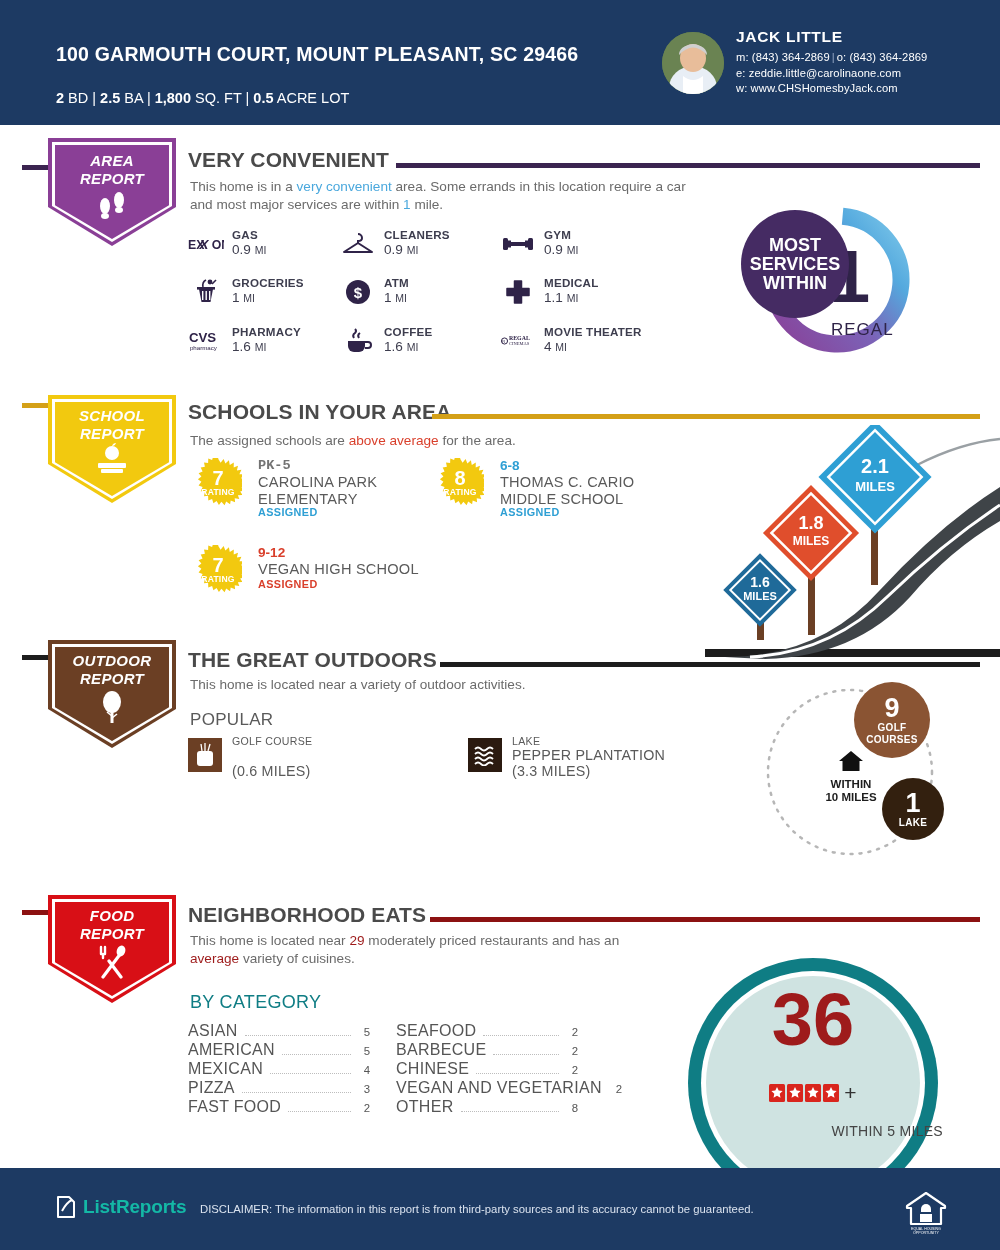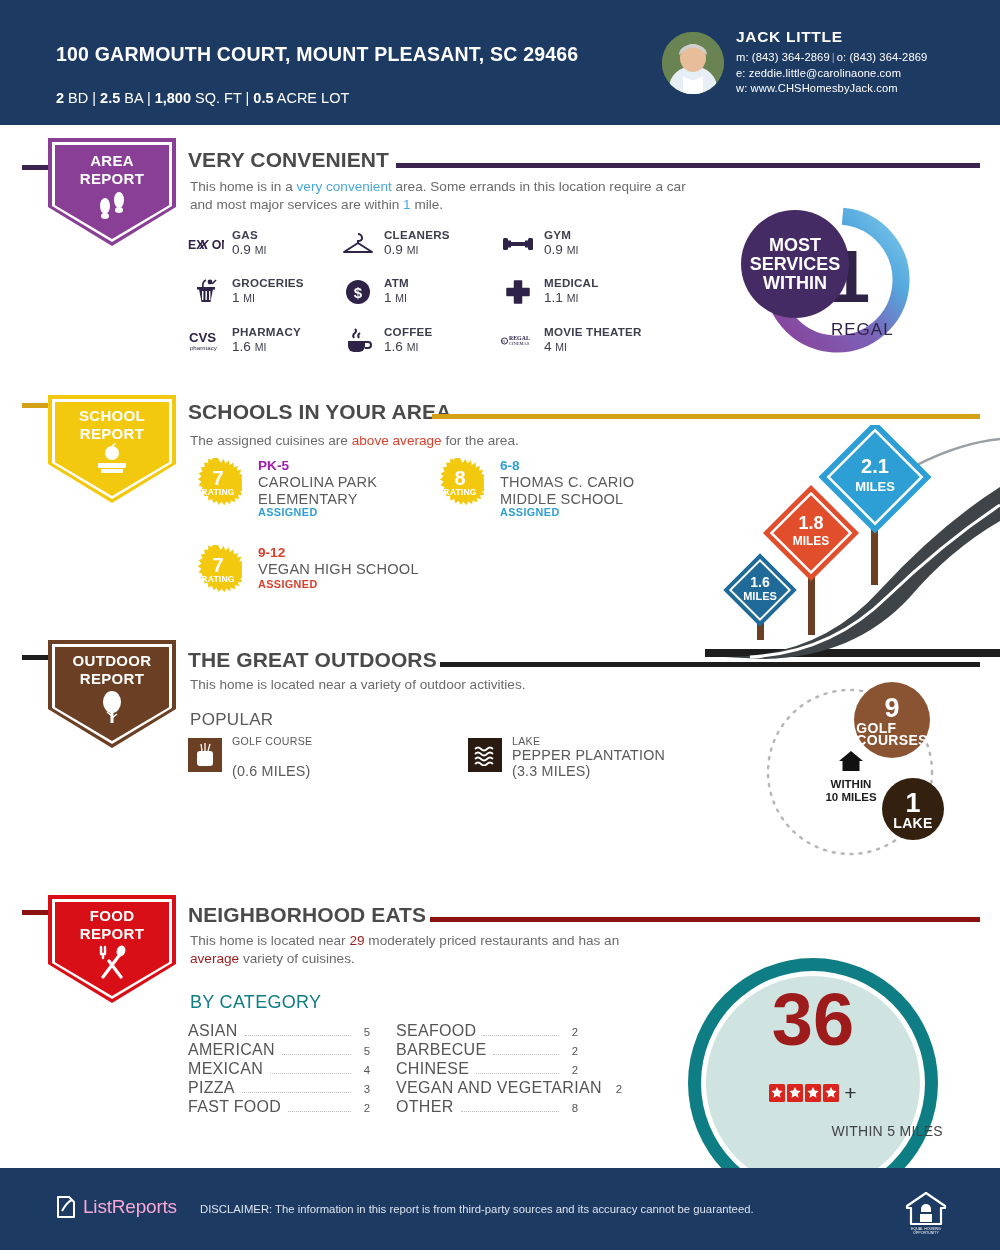--- a/index.html
+++ b/index.html
@@ -18,21 +18,21 @@
   .agent-photo { position:absolute; left:662px; top:32px; width:62px; height:62px; border-radius:50%;
                  overflow:hidden; background:#5f7a4e; }
   .agent-info { position:absolute; left:736px; top:28px; color:#fff; }
   .agent-name { font-size:15.5px; font-weight:bold; letter-spacing:.7px; margin-bottom:4px; }
   .agent-line { font-size:11.2px; line-height:15.5px; letter-spacing:.1px; }
   .ph-sep { color:#93a6c4; padding:0 2px; }
 
   
   .section { position:absolute; left:0; width:1000px; }
   .sec-rule { position:absolute; left:22px; height:5px; }
-  .badge { position:absolute; width:128px; height:108px; }
+  .badge { position:absolute; width:128px; height:108px;font-style:italic; }
   .badge .shield { position:absolute; inset:0;
     clip-path: polygon(0 0, 100% 0, 100% 64%, 50% 100%, 0 64%); }
   .badge .btxt { position:absolute; left:0; top:16px; width:100%; text-align:center; color:#fff;
                  font-size:15px; font-weight:bold; line-height:17.5px; letter-spacing:.3px; }
   .badge .bicon { position:absolute; left:0; top:56px; width:100%; text-align:center; }
   .sec-title { position:absolute; font-size:21px; font-weight:bold; color:#4a4a4a; letter-spacing:.1px; }
   .title-rule { position:absolute; height:5px; }
   .sec-desc { position:absolute; font-size:13.6px; color:#6b6b6b; line-height:17.5px; }
 
   
@@ -68,33 +68,33 @@
   .out-sq { position:absolute; left:0; top:2px; width:34px; height:34px;
             display:flex; align-items:center; justify-content:center; }
   .out-cat { position:absolute; left:44px; top:-1px; font-size:10.6px; color:#5a5a5a;
              letter-spacing:.3px; white-space:nowrap; }
   .out-name { position:absolute; left:44px; top:11px; font-size:14.3px; color:#5a5a5a;
               line-height:16px; letter-spacing:.2px; }
 
   .circ { position:absolute; border-radius:50%; display:flex; align-items:center;
           justify-content:center; flex-direction:column; color:#fff; }
   .circ .cn { font-size:27px; font-weight:bold; line-height:27px; }
-  .circ .cl { font-size:14px; font-weight:bold; line-height:12px; letter-spacing:.3px; }
+  .circ .cl { font-size:10px; font-weight:bold; line-height:12px; text-align:center; letter-spacing:.3px; }
 
   
   .cat-head { position:absolute; font-size:18px; color:#0f7d84; letter-spacing:.3px; }
   .cat-row { position:absolute; height:19px; display:flex; align-items:baseline; }
   .cat-lbl { font-size:16px; color:#555; letter-spacing:.3px; white-space:nowrap; }
   .cat-dots { flex:1; border-bottom:1.5px dotted #bdbdbd; margin:0 7px 3px 7px; }
   .cat-val { font-size:11.4px; color:#555; width:12px; text-align:right; }
 
   
   .footer { position:absolute; left:0; top:1168px; width:1000px; height:82px; background:#1d3a63; }
-  .foot-logo { position:absolute; left:55px; top:27px; color:#f9a8d4; font-size:19px;
-               font-weight:normal; letter-spacing:-.2px; display:flex; align-items:center; }
+  .foot-logo { position:absolute; left:55px; top:27px; color:#14b8a6; font-size:19px;
+               font-weight:bold; letter-spacing:-.2px; display:flex; align-items:center; }
   .disclaimer { position:absolute; left:200px; top:35px; color:#dbe3ef; font-size:11.3px; }
   .eho { position:absolute; left:905px; top:22px; width:42px; height:44px; }
 </style>
 </head>
 <body>
 
 <div class="header">
   <div class="hdr-addr">100 GARMOUTH COURT, MOUNT PLEASANT, SC 29466</div>
   <div class="hdr-specs">
     <b>2</b><span> </span><span>BD</span>
@@ -306,31 +306,31 @@
         <rect x="6" y="20" width="28" height="5" rx="1" fill="#fff"></rect>
         <rect x="9" y="26" width="22" height="4" rx="1" fill="#fff"></rect>
       </svg>
     </div>
   </div>
 
   <div class="sec-title" style="left:188px; top:400px;">SCHOOLS IN YOUR AREA</div>
   <div class="title-rule" style="left:432px; top:414px; width:548px; background:#d4a017;"></div>
 
   <div class="sec-desc" style="left:190px; top:432px; width:520px;">
-    <span>The assigned cuisines are </span><span style="color:#d93f2b;">above average</span><span> for the area.</span>
+    <span>The assigned schools are </span><span style="color:#d93f2b;">above average</span><span> for the area.</span>
   </div>
 
   <div class="rating" style="left:194px; top:458px;">
     <svg width="48" height="48" viewBox="0 0 48 48">
       <path id="sb1" fill="#f2c90f" d="M24 0.5 l2.6 4.2 3-3.8 1.8 4.6 3.5-3.2 0.9 4.8 4-2.5-0.1 4.9 4.3-1.7-1.1 4.8 4.5-0.8-2 4.4 4.5 0.2-2.8 3.9 4.2 1.3-3.5 3.2 3.7 2.2-4 2.3 3.1 2.9-4.4 1.3 2.3 3.4-4.6 0.3 1.4 3.8-4.6-0.8 0.4 4-4.4-1.8-0.6 3.9-3.9-2.7-1.6 3.6-3.2-3.4-2.5 3.1-2.3-4-3.2 2.4-1.3-4.4-3.8 1.5-0.2-4.6-4.1 0.5 0.9-4.5-4.2-0.6 1.9-4.2-4-1.6 2.8-3.6-3.5-2.5 3.5-2.8-2.8-3.3 4-1.7-1.9-4 4.2-0.7-0.9-4.3 4.1 0.4 0.2-4.4 3.8 1.5 1.3-4.2 3.2 2.3 2.3-3.8 2.5 3 3.2-3.3z"></path>
     </svg>
     <div class="rnum">7</div>
     <div class="rlbl">RATING</div>
   </div>
-  <div class="school-grade" style="left:258px; top:458px; color:#a21caf;">PK-5</div>
+  <div class="school-grade" style="left:258px; top:458px; color:#737373;font-family:Liberation Mono, monospace;">PK-5</div>
   <div class="school-name" style="left:258px; top:474px; width:170px;">CAROLINA PARK ELEMENTARY</div>
   <div class="school-assn" style="left:258px; top:506px; color:#2e9fd4;">ASSIGNED</div>
 
   <div class="rating" style="left:436px; top:458px;">
     <svg width="48" height="48" viewBox="0 0 48 48">
         <use href="#sb1"></use>
       </svg>
     <div class="rnum">8</div>
     <div class="rlbl">RATING</div>
   </div>

